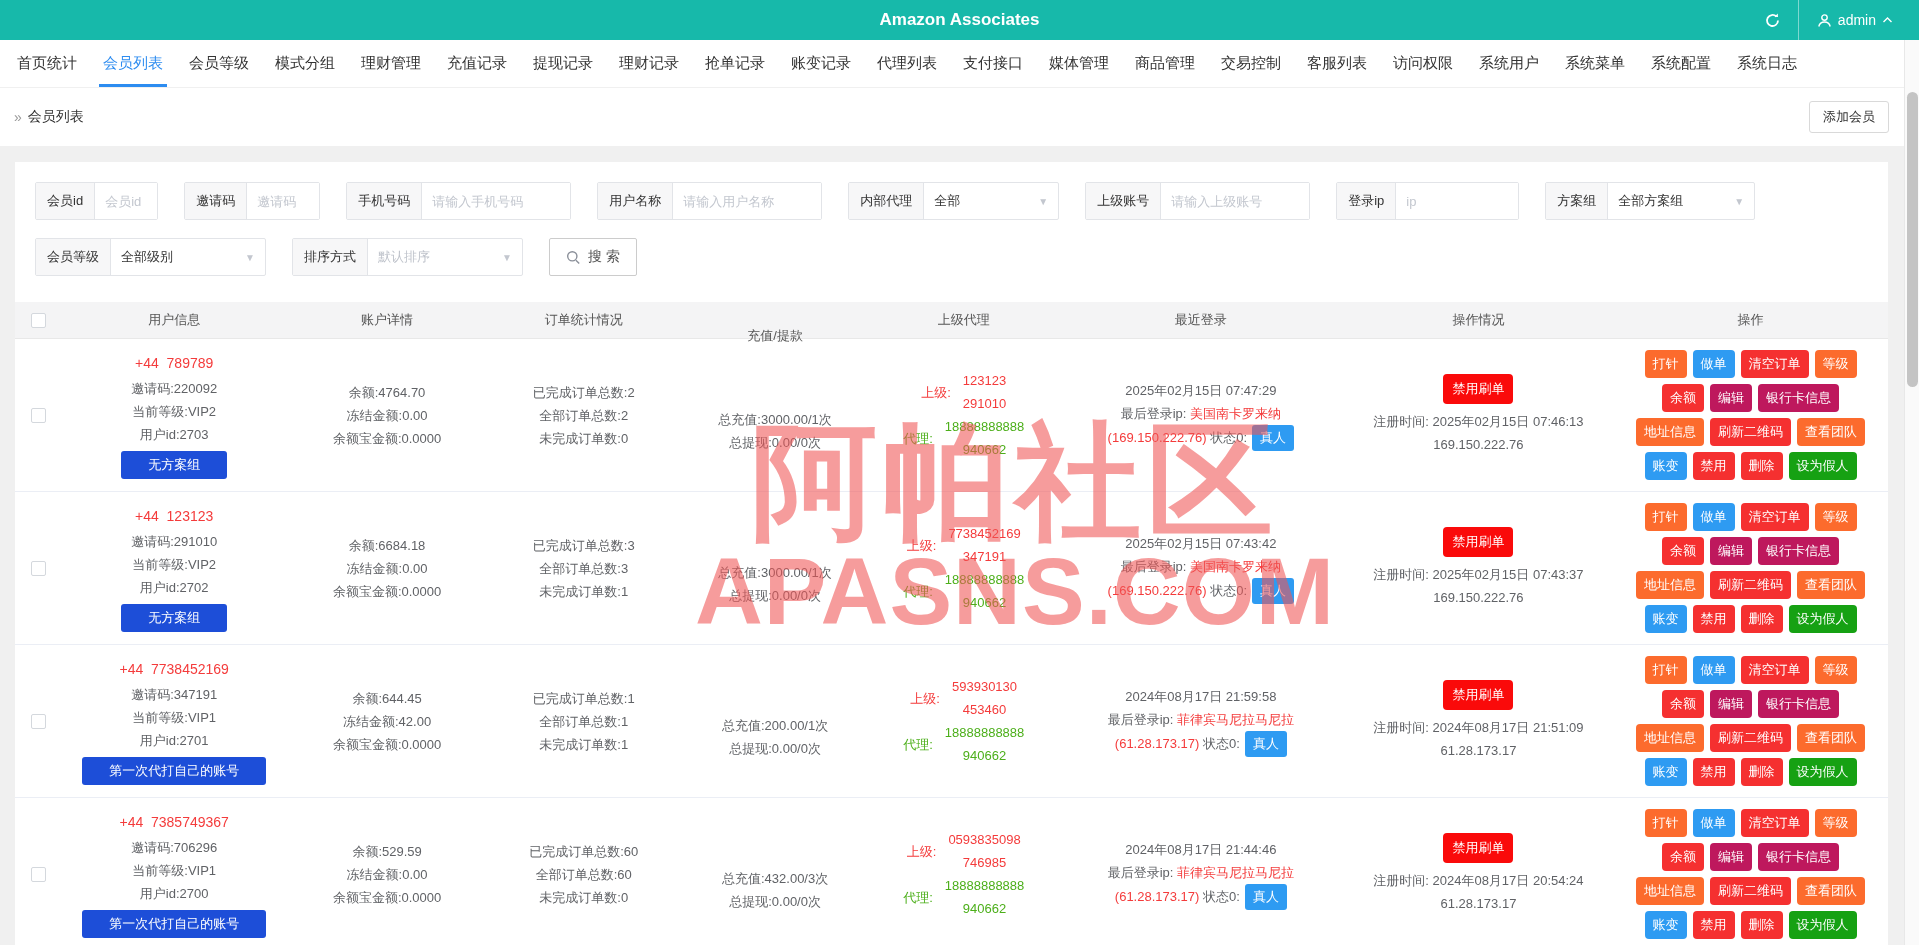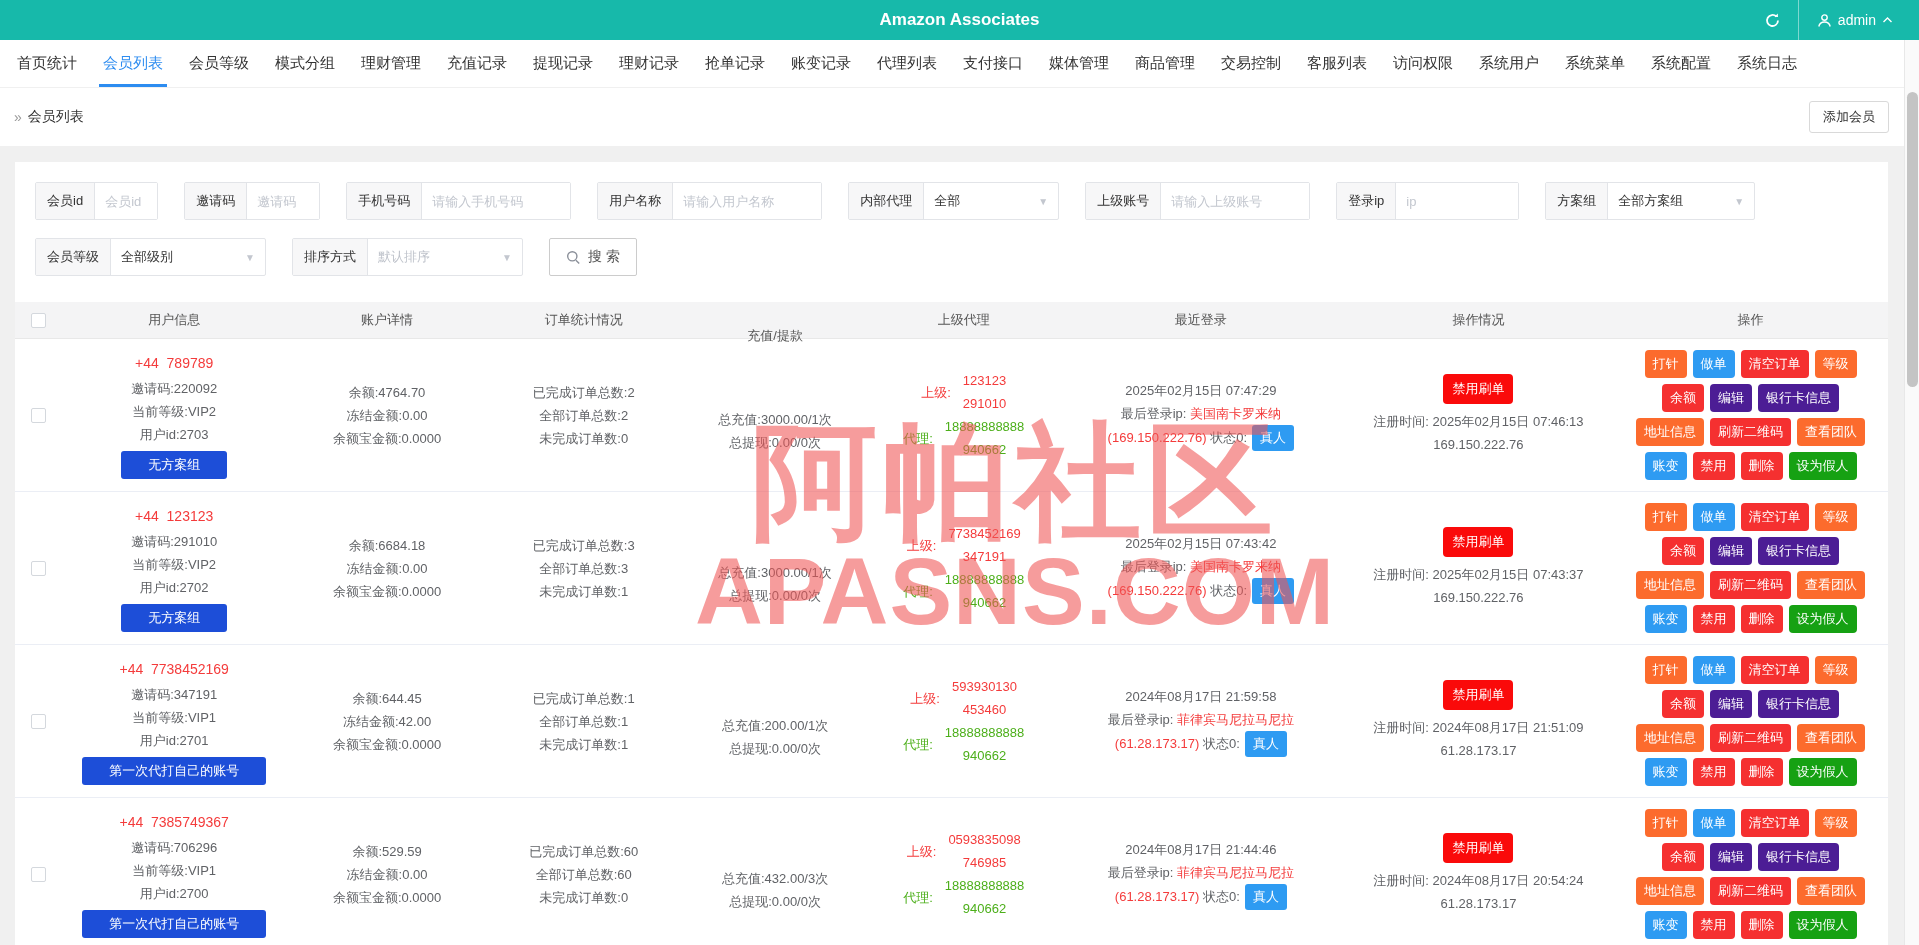--- a/index.html
+++ b/index.html
@@ -67,21 +67,21 @@
   .agent-group { display:flex; align-items:center; justify-content:center; gap:12px; }
   .agent-lines { display:flex; flex-direction:column; }
   .real-btn { background:#2e9bf2; color:#fff; border:none; border-radius:3px; font-size:13px;
     padding:4px 8px; margin-left:5px; cursor:pointer; }
   .ban-btn { background:#fa0a0a; color:#fff; border:none; border-radius:4px; font-size:13px;
     padding:6px 9px; cursor:pointer; margin-bottom:6px; }
   .actions-wrap { display:flex; flex-wrap:wrap; justify-content:center; max-width:242px; margin:0 auto; }
   .act-btn { color:#fff; border:none; border-radius:4px; font-size:13px; padding:5px 8px;
     margin:3px; cursor:pointer; white-space:nowrap; }
   .c-orange { background:#fc6b2d; } .c-blue { background:#2e9bf2; } .c-red { background:#f53030; }
-  .c-teal { background:#4c1d95; } .c-green { background:#16a113; }
+  .c-teal { background:#be185d; } .c-green { background:#16a113; }
   
   .watermark { position:absolute; left:690px; top:418px; width:650px; text-align:center; z-index:40;
     pointer-events:none; color:rgba(240,84,84,0.58); font-weight:700; }
   .wm1 { font-size:126px; line-height:1.02; letter-spacing:6px; }
   .wm2 { font-size:94px; line-height:.95; letter-spacing:1px; }
   
   .scrollbar-track { position:absolute; right:0; top:40px; bottom:0; width:15px; background:#fafafa;
     border-left:1px solid #e8e8e8; z-index:60; }
   .scrollbar-thumb { position:absolute; top:52px; left:2px; width:11px; height:295px; background:#c4c4c4; border-radius:6px; cursor:pointer; }
 </style>

